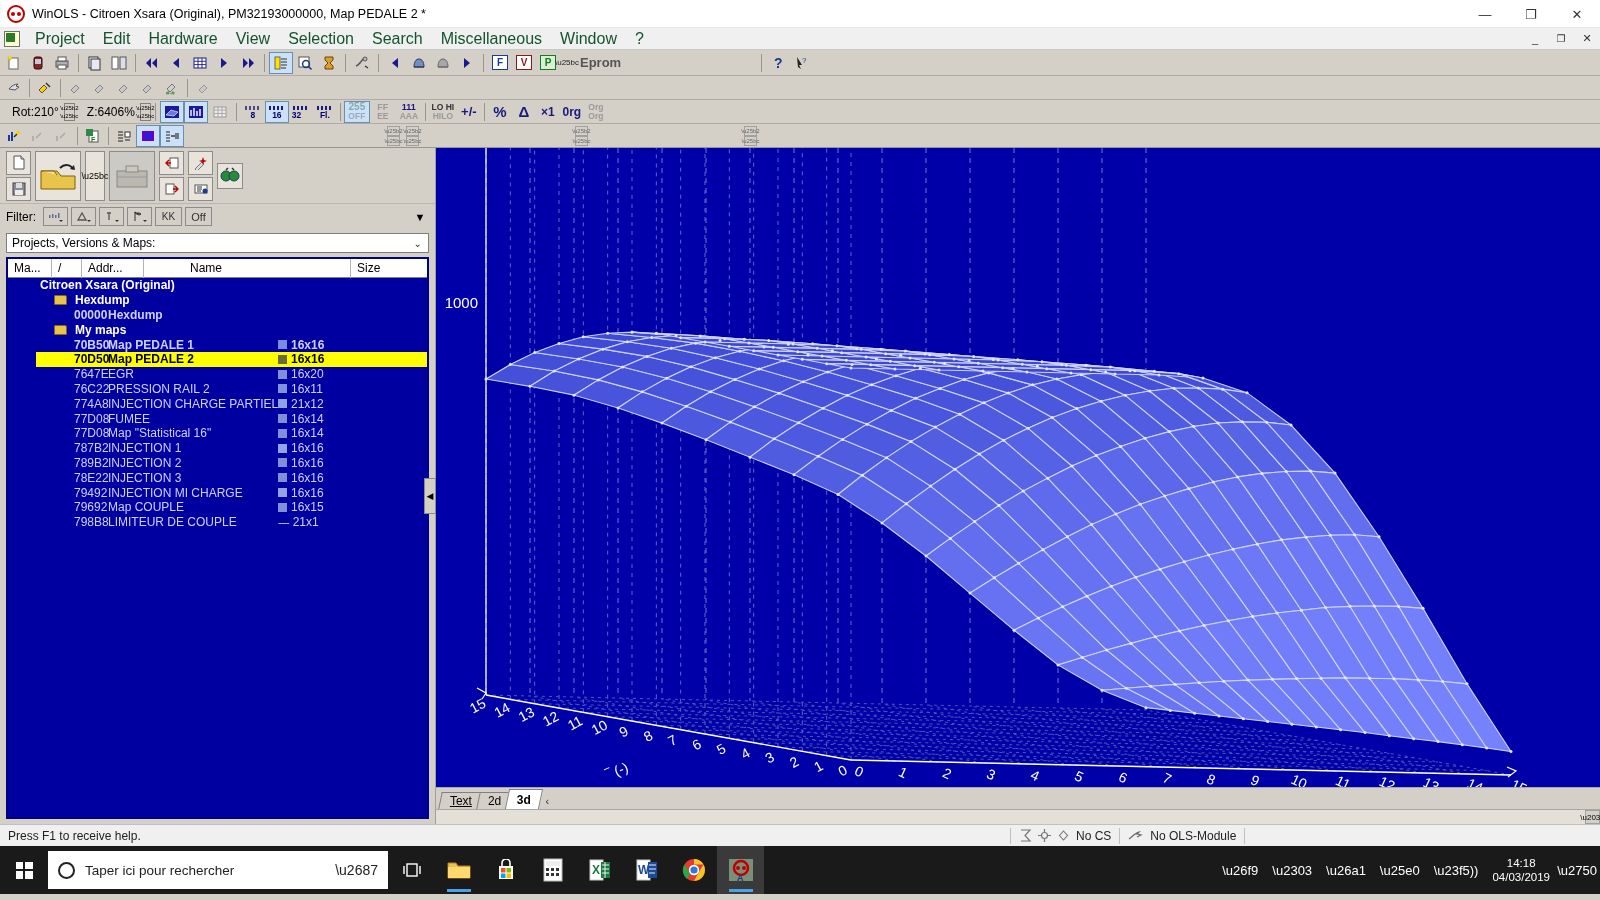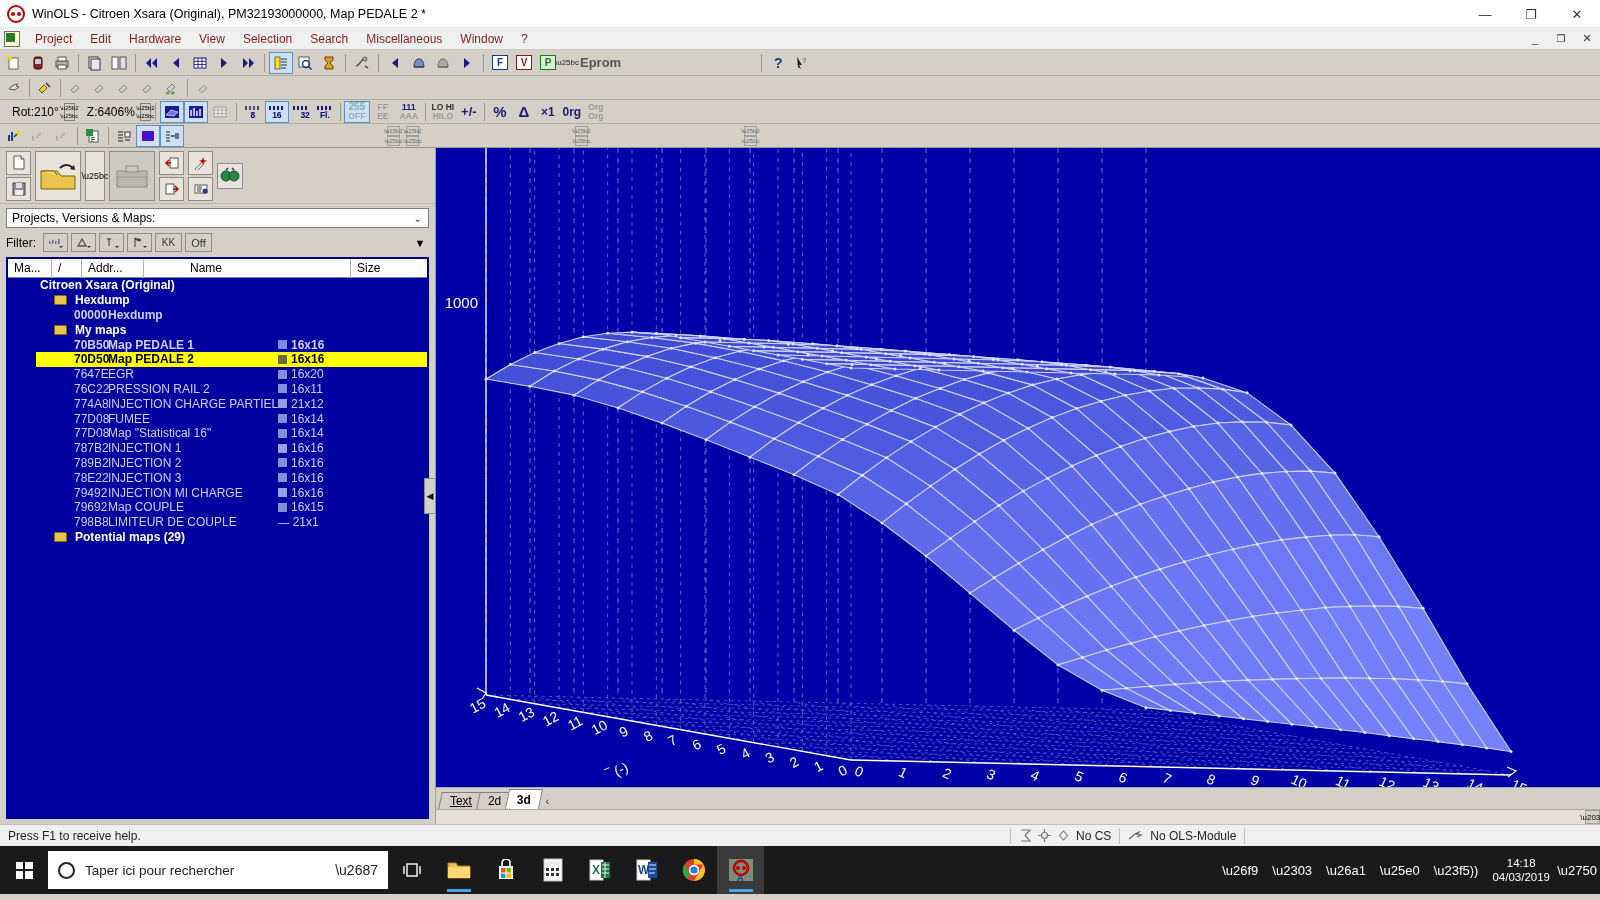--- a/index.html
+++ b/index.html
@@ -36,21 +36,21 @@
     border-bottom:1px solid #c8c8c8; padding-left:4px;
   }
   #menu-icon{
     width:16px;height:16px;margin-right:6px;flex:none;
     background:#ffffcc; border:1px solid #707070; position:relative;
   }
   #menu-icon:before{
     content:""; position:absolute; left:1px; top:1px; width:9px;height:9px;
     background:#2a7a2a;
   }
-  .menu-item{ padding:2px 9px; font-size:12px; color:#7f1d1d; cursor:default;}
+  .menu-item{ padding:2px 9px; font-size:16px; color:#14532d; cursor:default;}
   
   .toolbar{
     background:#d4d0c8; border-bottom:1px solid #b0aca4;
     display:flex; align-items:center; padding:1px 2px;
   }
   #tb1{ height:26px; }
   #tb2{ height:24px; }
   #tb3{ height:24px; }
   #tb4{ height:24px; border-bottom:1px solid #9a968e;}
   .tbtn{
@@ -434,21 +434,21 @@
       <svg width="18" height="6" viewBox="0 0 18 6">
           <rect x="1" y="1" width="2" height="4" fill="#1a1a7a"></rect>
           <rect x="5" y="1" width="2" height="4" fill="#1a1a7a"></rect>
           <rect x="9" y="1" width="2" height="4" fill="#1a1a7a"></rect>
           <rect x="13" y="1" width="2" height="4" fill="#1a1a7a"></rect>
         </svg>
       <div class="tlabel sm">16</div>
     </div>
   </div>
   <div class="tbtn">
-    <div style="text-align:right;line-height:7px;">
+    <div style="text-align:left;line-height:7px;">
       <svg width="18" height="6" viewBox="0 0 18 6">
           <rect x="1" y="1" width="2" height="4" fill="#1a1a7a"></rect>
           <rect x="5" y="1" width="2" height="4" fill="#1a1a7a"></rect>
           <rect x="9" y="1" width="2" height="4" fill="#1a1a7a"></rect>
           <rect x="13" y="1" width="2" height="4" fill="#1a1a7a"></rect>
         </svg>
       <div class="tlabel sm">32</div>
     </div>
   </div>
   <div class="tbtn">
@@ -648,27 +648,20 @@
               <circle cx="11" cy="9" r="2.5" fill="#1a3a9a"></circle>
             </svg>
           </div>
       </div>
       <div class="fbtn" style="height:26px;width:26px;">
         <svg width="20" height="18" viewBox="0 0 20 18">
             <circle cx="6" cy="9" r="5" fill="#2a8a3a" stroke="#145"></circle>
             <circle cx="14" cy="9" r="5" fill="#2a8a3a" stroke="#145"></circle>
             <path d="M6 3l2-2M14 3l-2-2" stroke="#333" stroke-width="1.5"></path>
           </svg>
-      </div>
-    </div>
-
-    <div id="combo-row">
-      <div id="combo">
-        <span>Projects, Versions &amp; Maps:</span>
-        <span class="chev">⌄</span>
       </div>
     </div>
 
     <div id="filter-row">
       <div class="lab">Filter:</div>
       <div class="fibtn">
           <svg width="15" height="12" viewBox="0 0 15 12">
             <path d="M1 7V4h1.5v3zM4 7V3h1.5v4zM7 7V4h1.5v3zM10 7V2h1.5v5z" fill="#6a6a8a"></path>
             <path d="M11 9l2 2 2-2z" fill="#333"></path>
           </svg>
@@ -691,20 +684,27 @@
             <path d="M11 9l2 2 2-2z" fill="#333"></path>
           </svg>
         </div>
       <div class="fibtn wide">
           <span style="font-size:10px;">KK</span>
         </div>
       <div class="fibtn wide">Off</div>
       <div id="filter-drop">▼</div>
     </div>
 
+    <div id="combo-row">
+      <div id="combo">
+        <span>Projects, Versions &amp; Maps:</span>
+        <span class="chev">⌄</span>
+      </div>
+    </div>
+
     <div id="treebox">
       <div id="treehead">
         <div class="col-ma">Ma...</div>
         <div class="col-sl">/</div>
         <div class="col-ad">Addr...</div>
         <div class="col-nm">Name</div>
         <div class="col-sz">Size</div>
       </div>
       <div id="treelist">
           <div class="trow root">
@@ -821,24 +821,20 @@
               <span>16x15</span>
             </span>
           </div>
           <div class="trow">
             <span class="c-addr">798B8</span>
             <span class="c-name">LIMITEUR DE COUPLE</span>
             <span class="c-size">
               <span class="dashes">----</span>
               <span>21x1</span>
             </span>
-          </div>
-          <div class="trow">
-            <span class="folder"></span>
-            <span class="foldlabel">Potential maps (29)</span>
           </div>
         </div>
     </div>
 
     <div id="splitter">◀</div>
   </div>
 
   <div id="rightpanel">
     <div id="plotarea">
       <svg id="plotsvg" width="1164" height="676" viewBox="0 0 1164 676">

